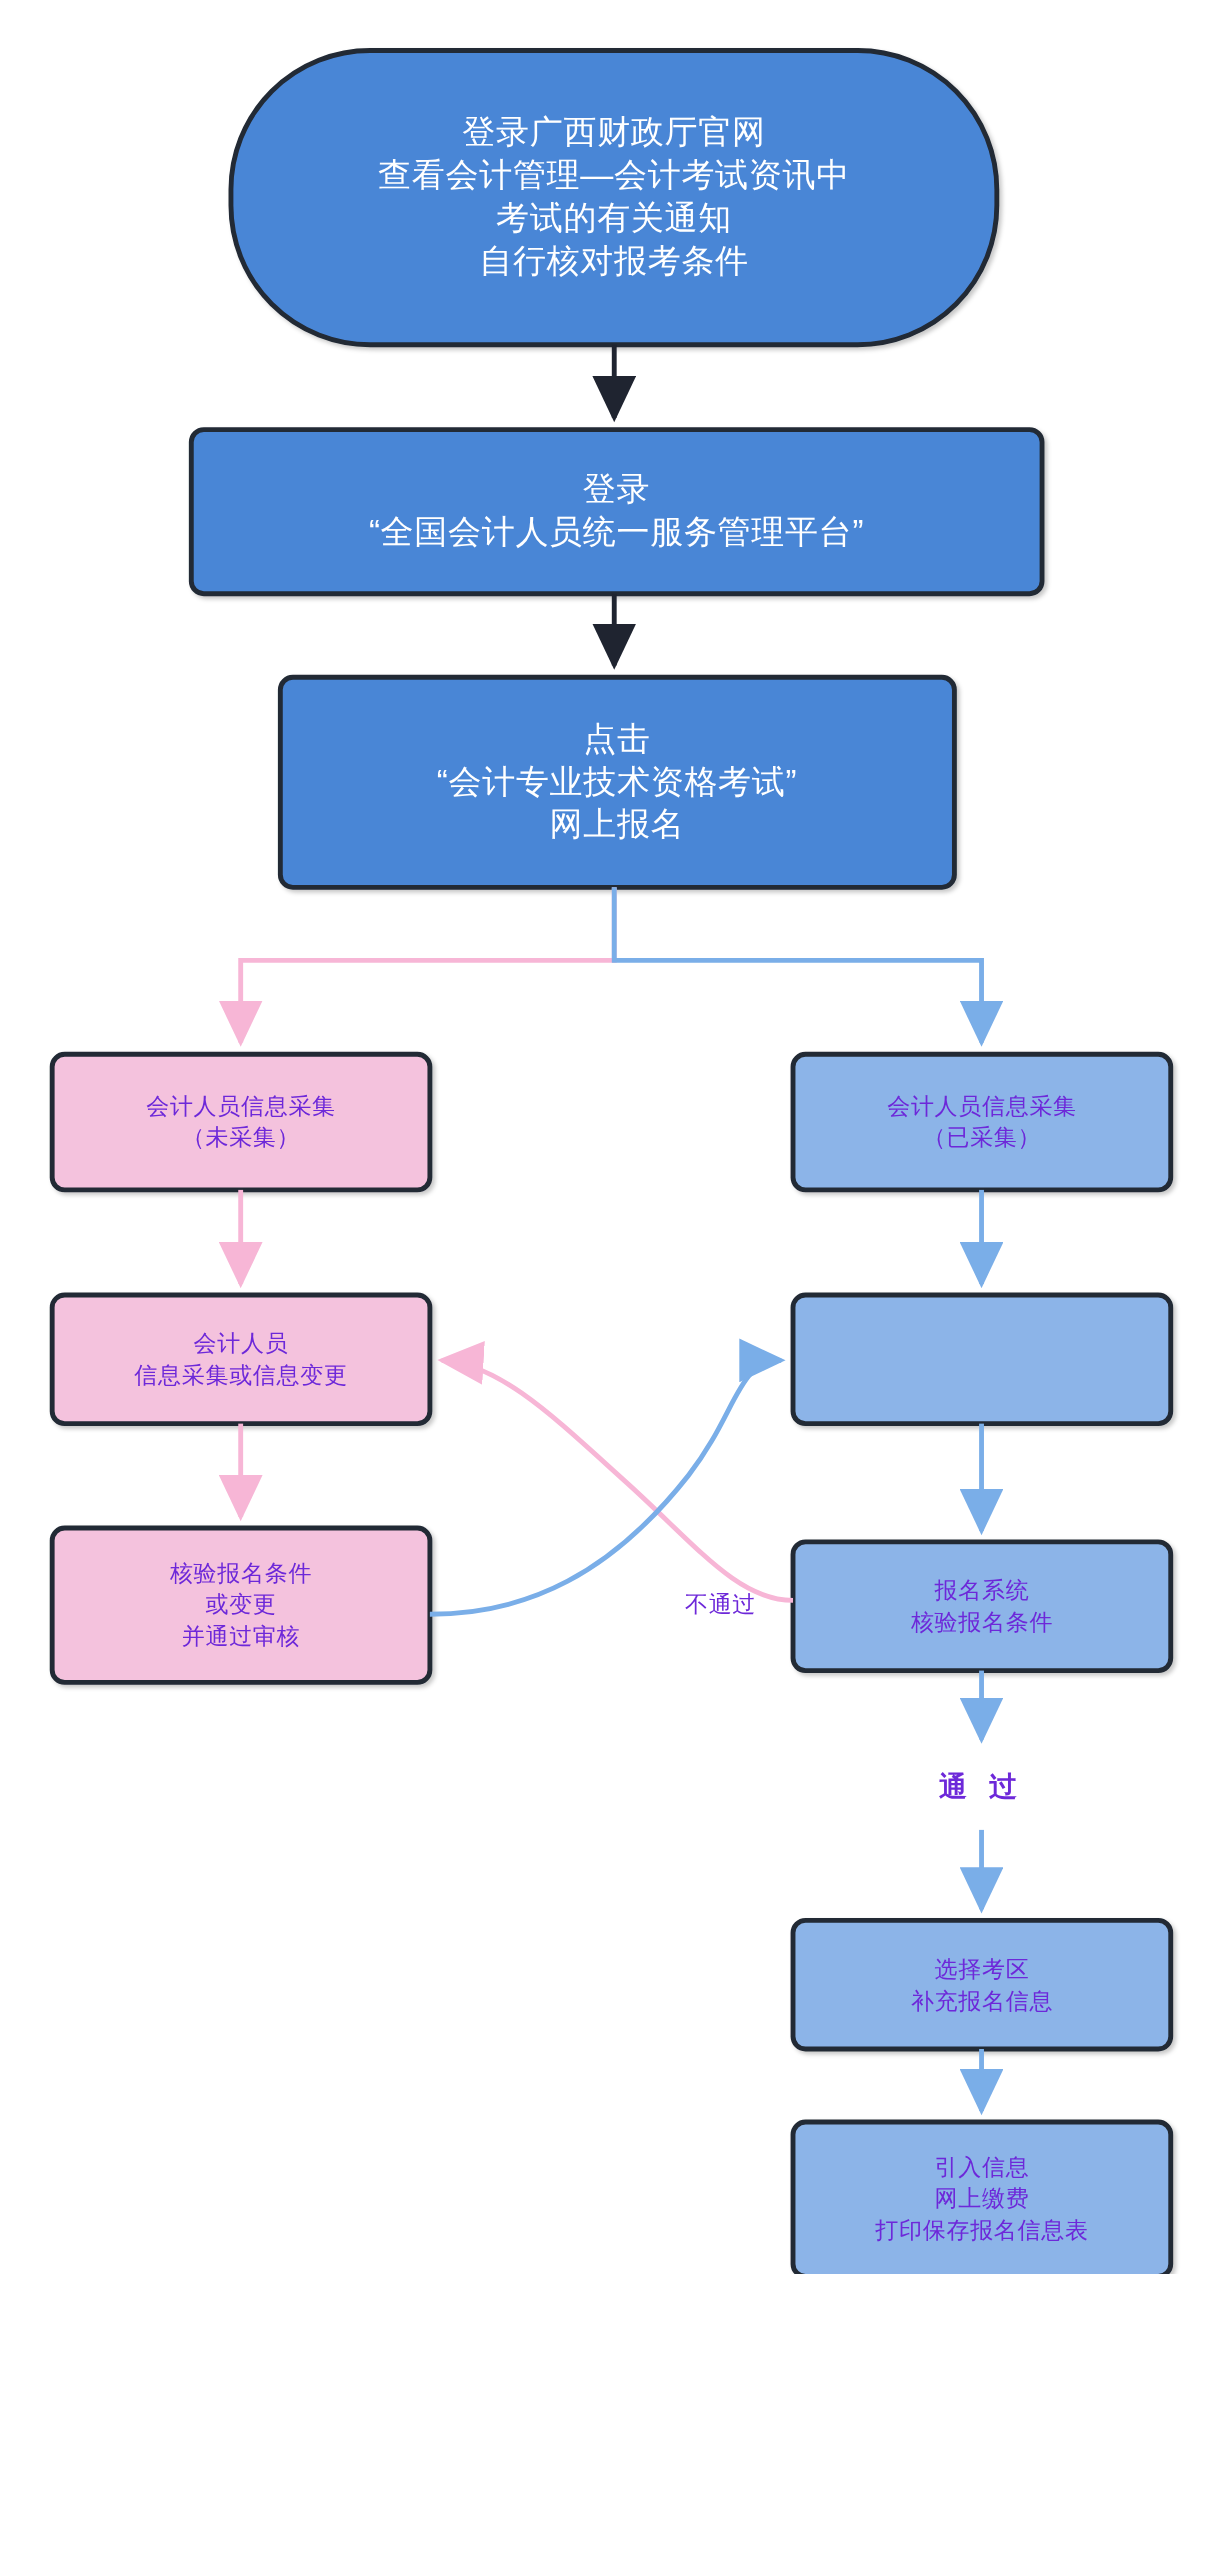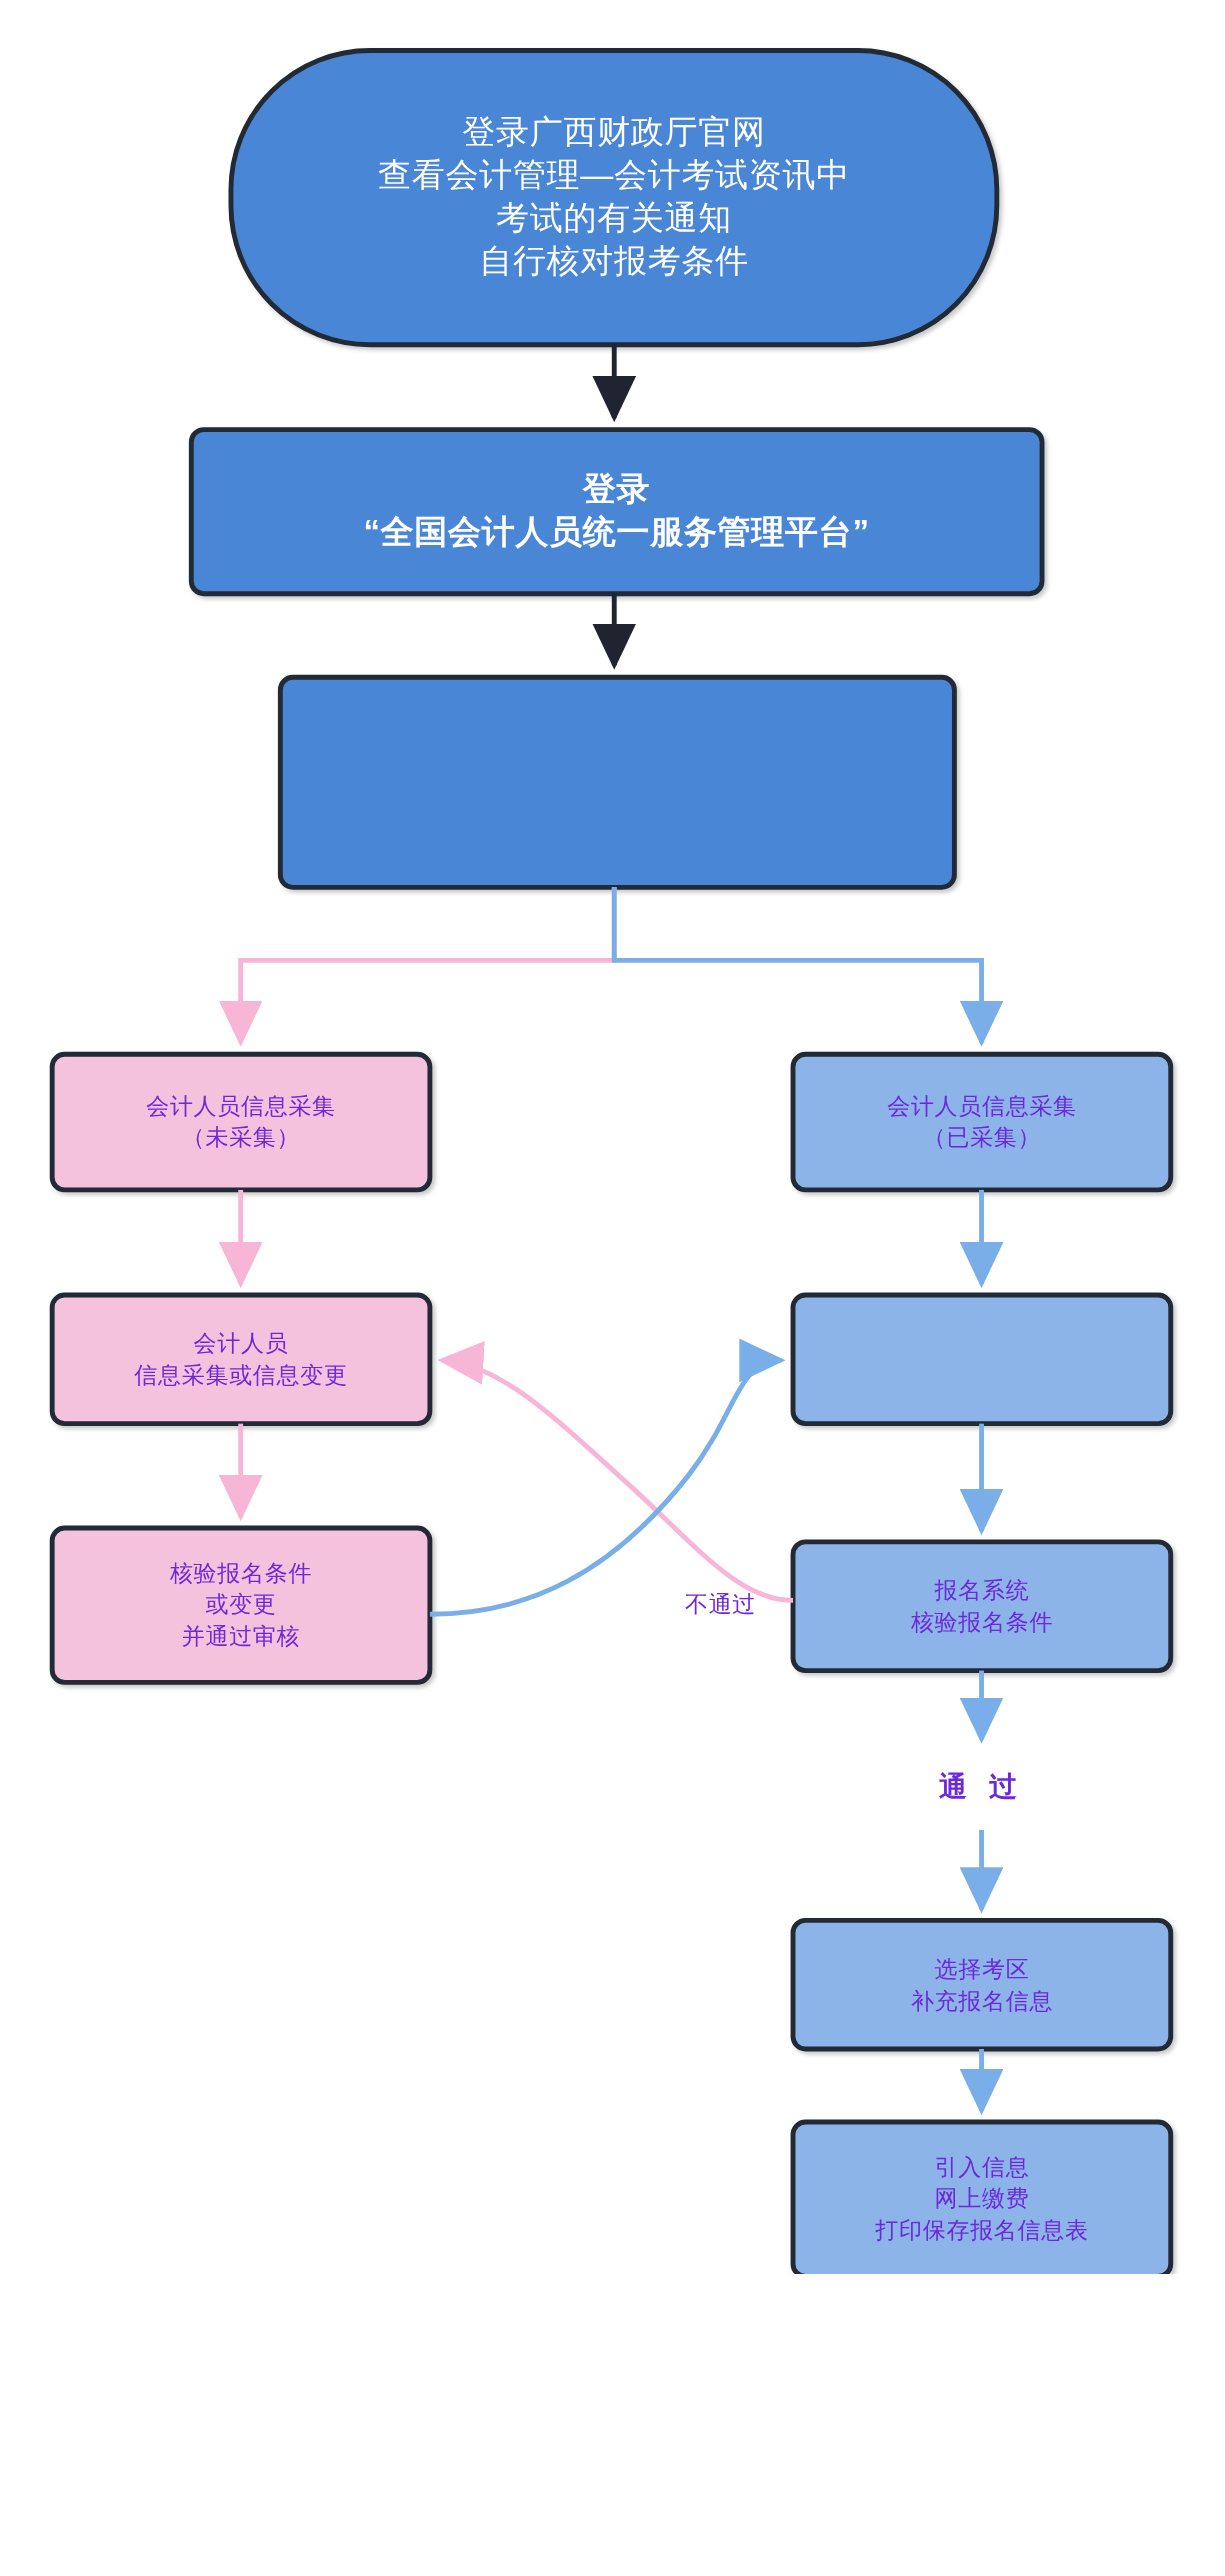--- a/index.html
+++ b/index.html
@@ -155,23 +155,26 @@
 
     
     <path d="M1411,3272 L1411,3400 L859,3400 L859,3458" fill="none" stroke="#7aaee8" stroke-width="7" marker-end="url(#ah-blue)"></path>
   </svg>
 
   <div class="node-text t-white fs-big" style="left:231px; top:50px; width:766px; height:294px;">登录广西财政厅官网
 查看会计管理—会计考试资讯中
 考试的有关通知
 自行核对报考条件</div>
 
-  <div class="node-text t-white fs-big" style="left:191px; top:429px; width:851px; height:164px;font-weight:bold;">登录
+  <div class="node-text t-white fs-big" style="left:191px; top:429px; width:851px; height:164px;">登录
 “全国会计人员统一服务管理平台”</div>
 
+  <div class="node-text t-white fs-big" style="left:280px; top:677px; width:674px; height:210px;">点击
+“会计专业技术资格考试”
+网上报名</div>
 
   <div class="node-text t-dark fs-small" style="left:52px; top:1054px; width:378px; height:136px;">会计人员信息采集
 （未采集）</div>
 
   <div class="node-text t-dark fs-small" style="left:793px; top:1054px; width:378px; height:136px;">会计人员信息采集
 （已采集）</div>
 
   <div class="node-text t-dark fs-small" style="left:52px; top:1295px; width:378px; height:129px;">会计人员
 信息采集或信息变更</div>
 

